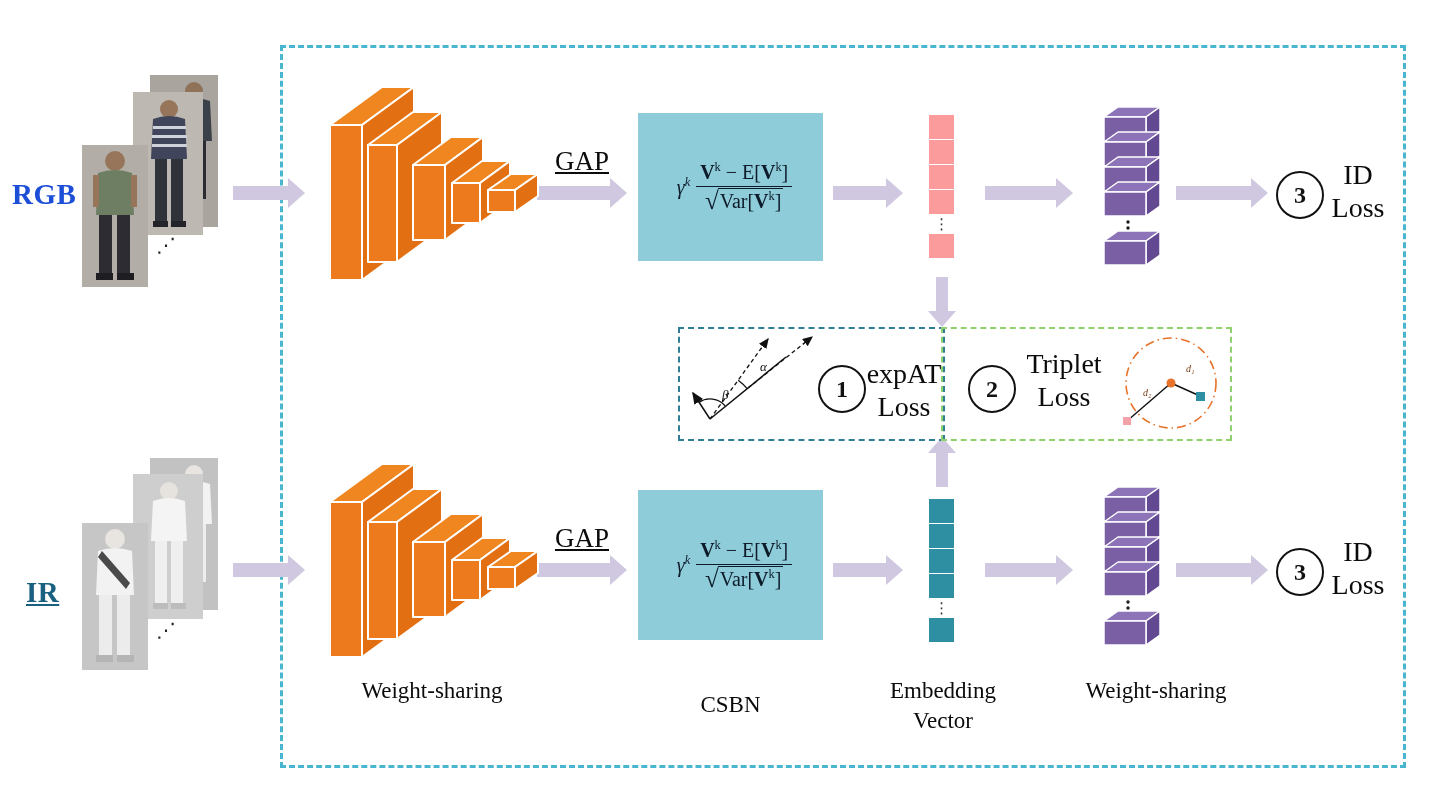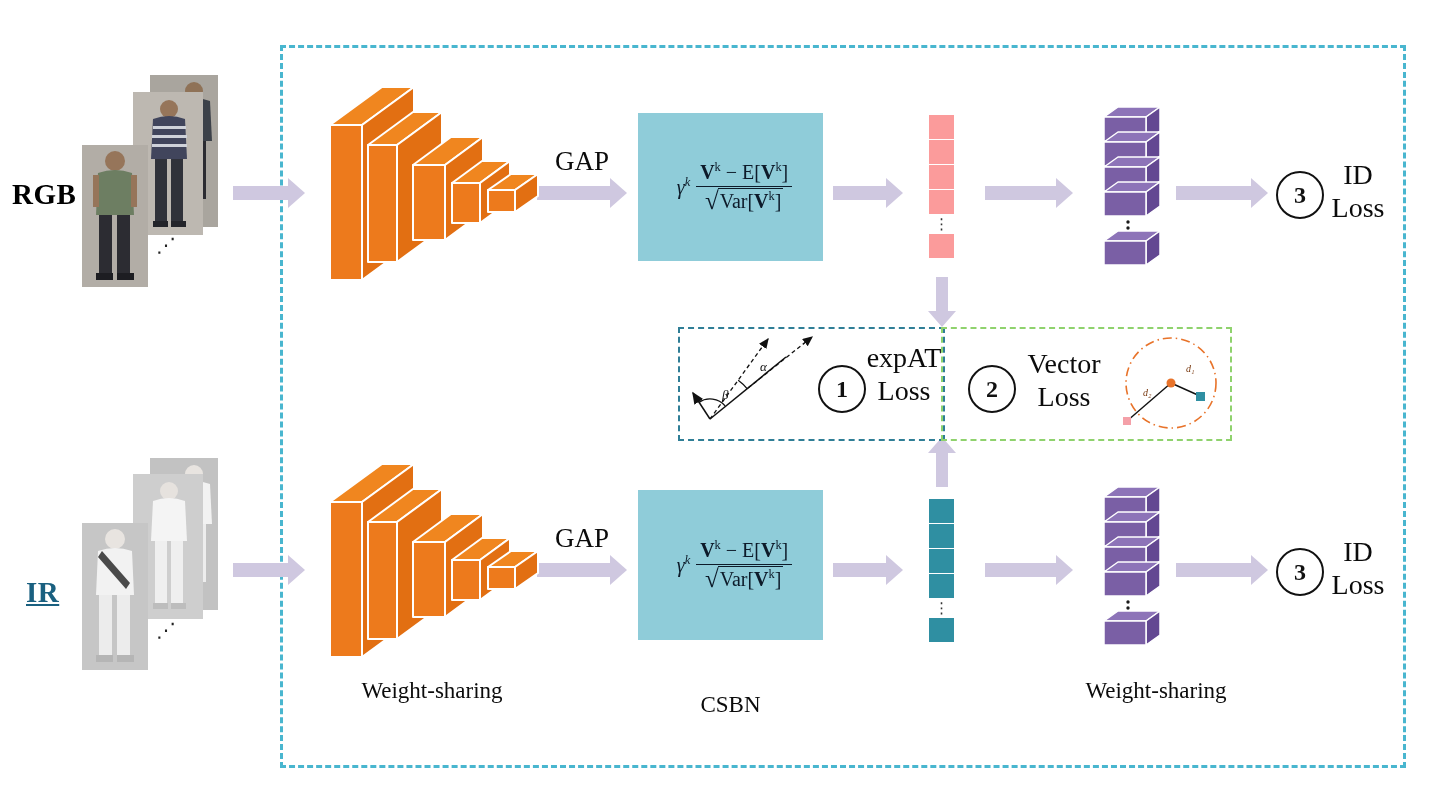--- a/index.html
+++ b/index.html
@@ -6,42 +6,42 @@
   .stage{position:relative;width:1441px;height:785px;background:#fff;overflow:hidden;
          font-family:"Liberation Serif",serif;color:#111;}
   .abs{position:absolute;}
 
   
   .outer-box{position:absolute;left:280px;top:45px;width:1120px;height:717px;
              border:3px dashed #49B6CF;}
 
   
   .mod-label{position:absolute;font-weight:bold;font-size:29px;letter-spacing:.5px;}
-  .rgb{color:#000000;} .ir{color:#1A6080;text-decoration:underline;}
+  .rgb{color:#1d4ed8;} .ir{color:#1A6080;text-decoration:underline;}
 
   
   .photo{position:absolute;}
   .stack-dots{position:absolute;font-size:20px;color:#222;}
 
   
   .harrow{position:absolute;height:30px;}
   .harrow .shaft{position:absolute;left:0;right:16px;top:8px;bottom:8px;background:#CFC8E0;}
   .harrow .head{position:absolute;right:0;top:0;width:0;height:0;
                 border-left:17px solid #CFC8E0;border-top:15px solid transparent;border-bottom:15px solid transparent;}
   
   .varrow{position:absolute;width:28px;}
   .varrow .vshaft{position:absolute;left:8px;right:8px;background:#CFC8E0;}
   .varrow-down .vshaft{top:0;bottom:15px;}
   .varrow-down .vhead{position:absolute;bottom:0;left:0;width:0;height:0;
       border-top:16px solid #CFC8E0;border-left:14px solid transparent;border-right:14px solid transparent;}
   .varrow-up .vshaft{top:15px;bottom:0;}
   .varrow-up .vhead{position:absolute;top:0;left:0;width:0;height:0;
       border-bottom:16px solid #CFC8E0;border-left:14px solid transparent;border-right:14px solid transparent;}
 
-  .gap-label{position:absolute;font-size:27px;text-align:center;color:#0b0b0b;}
+  .gap-label{position:absolute;font-size:27px;text-align:center;color:#0b0b0b;text-decoration:underline;}
 
   
   .csbn-box{position:absolute;background:#8FCCD9;}
   .formula{display:flex;align-items:center;justify-content:center;height:100%;
            font-size:20px;color:#0d1b2a;margin-left:8px;}
   .formula sup{font-size:0.62em;}
   .f-gamma{margin-right:6px;font-style:italic;}
   .frac{display:inline-flex;flex-direction:column;align-items:center;text-align:center;}
   .num{border-bottom:1.5px solid #0d1b2a;padding:0 4px 2px;}
   .den{padding-top:1px;display:flex;align-items:flex-start;justify-content:center;}
@@ -369,49 +369,53 @@
       <line x1="24" y1="84" x2="82" y2="4" stroke="#111" stroke-width="1.3" stroke-dasharray="4 3" marker-end="url(#ah1)"></line>
       <line x1="62" y1="53" x2="126" y2="2" stroke="#111" stroke-width="1.3" stroke-dasharray="4 3" marker-end="url(#ah1)"></line>
       <path d="M12.8 67.4 A20 20 0 0 1 39.1 70.9" fill="none" stroke="#111" stroke-width="1.3"></path>
       <path d="M52.2 45.2 A48 48 0 0 1 61.3 53.8" fill="none" stroke="#111" stroke-width="1.3"></path>
     </svg>
     <span class="greek" style="left:80px;top:30px">α</span>
     <span class="greek" style="left:42px;top:58px">β</span>
     <div class="num-circle" style="left:138px;top:36px">
         <span>1</span>
       </div>
-    <div class="loss-label" style="left:174px;top:12px;width:100px">
+    <div class="loss-label" style="left:174px;top:28px;width:100px">
       <div>expAT</div>
         <div>Loss</div>
     </div>
   </div>
 
   <div class="triplet-box">
     <div class="num-circle" style="left:25px;top:36px">
         <span>2</span>
       </div>
     <div class="loss-label" style="left:71px;top:18px;width:100px">
-      <div>Vector</div>
+      <div>Triplet</div>
         <div>Loss</div>
     </div>
     <svg class="abs" style="left:178px;top:2px" width="106" height="106">
       <circle cx="50" cy="52" r="45" fill="none" stroke="#E8732A" stroke-width="1.6" stroke-dasharray="9 4 1.5 4"></circle>
       <line x1="50" y1="52" x2="79" y2="65" stroke="#111" stroke-width="1.4"></line>
       <line x1="50" y1="52" x2="6" y2="90" stroke="#111" stroke-width="1.4"></line>
       <circle cx="50" cy="52" r="4.5" fill="#E8732A"></circle>
       <rect x="75" y="61" width="9" height="9" fill="#2F8FA2"></rect>
       <rect x="2" y="86" width="8" height="8" fill="#F4A0A8"></rect>
     </svg>
     <span class="dlabel" style="left:243px;top:34px">d₁</span>
     <span class="dlabel" style="left:200px;top:58px">d₂</span>
   </div>
 
   <div class="caption" style="left:327px;top:676px;width:210px">
     <div>Weight-sharing</div>
   </div>
   <div class="caption" style="left:638px;top:690px;width:185px">
     <div>CSBN</div>
   </div>
+  <div class="caption" style="left:878px;top:676px;width:130px">
+    <div>Embedding</div>
+      <div>Vector</div>
+  </div>
   <div class="caption" style="left:1022px;top:676px;width:268px">
     <div>Weight-sharing</div>
   </div>
 
 </div>
 
 </body></html>

